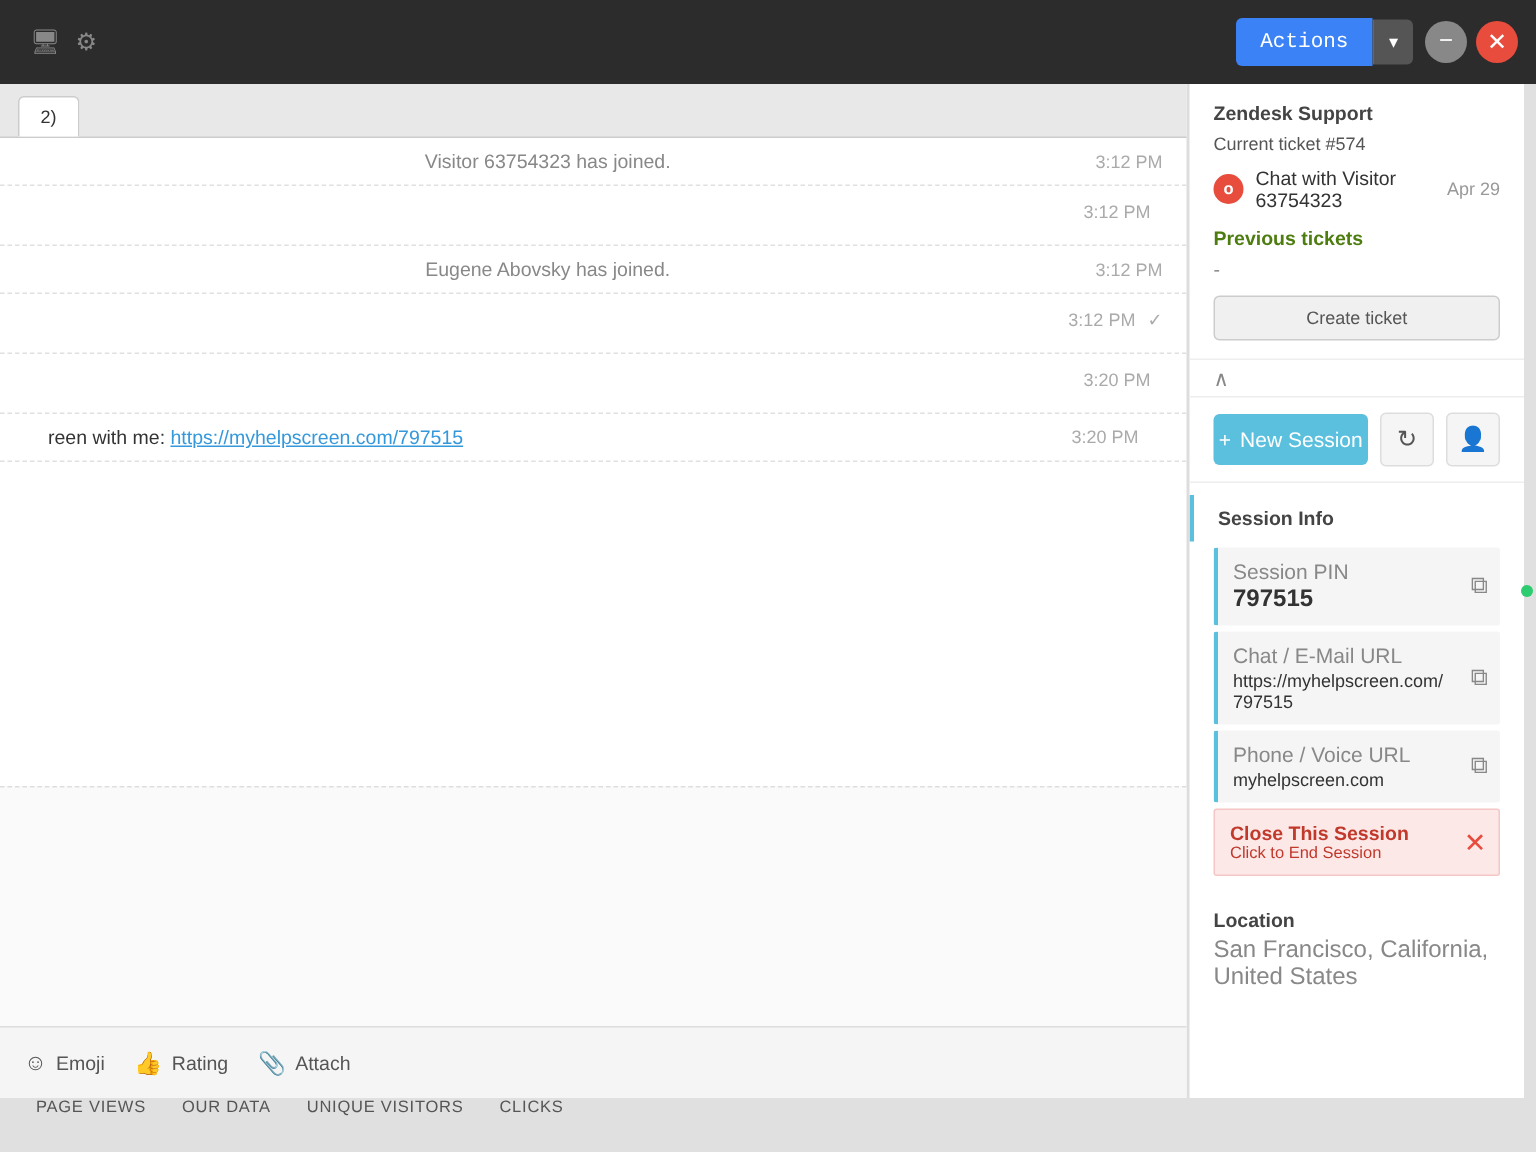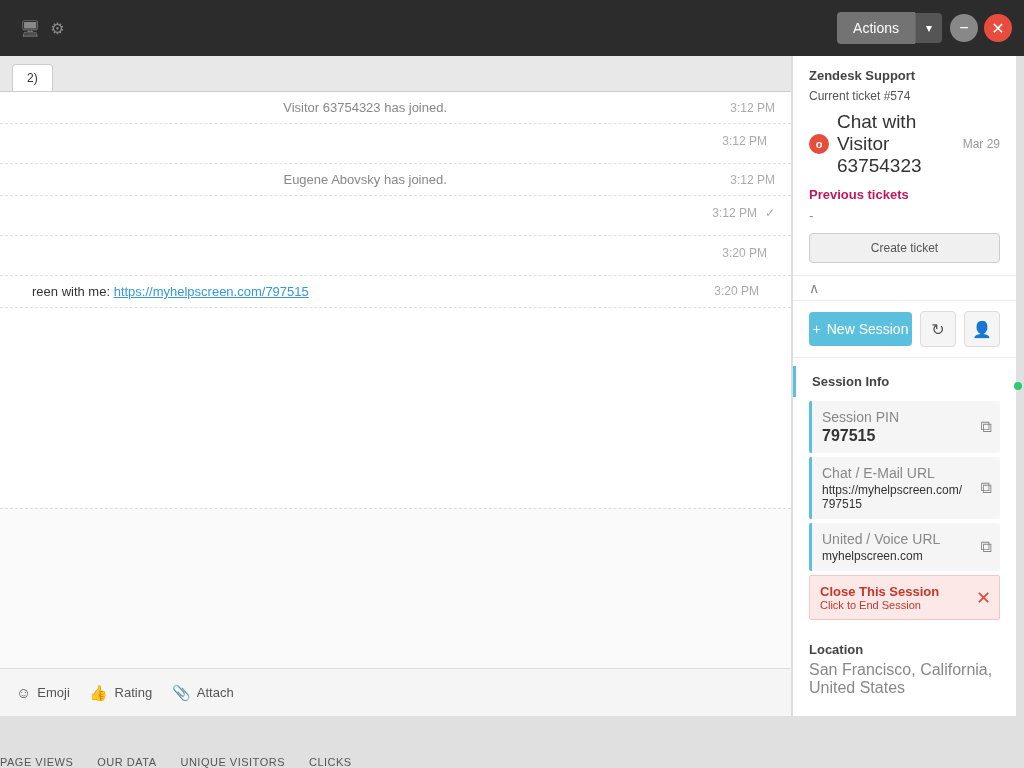--- a/index.html
+++ b/index.html
@@ -20,30 +20,31 @@
       align-items: center;
       gap: 10px;
       margin-right: auto;
       margin-left: 8px;
     }
     .top-bar-icon {
       color: #888;
       font-size: 16px;
     }
     .actions-btn {
-      background: #737373;
+      background: #3b82f6;
       color: #fff;
       border: none;
       border-radius: 4px 0 0 4px;
       padding: 8px 16px;
       font-size: 14px;
       cursor: pointer;
       display: flex;
       align-items: center;
       gap: 8px;
+      font-family: Liberation Mono, monospace;
     }
     .actions-dropdown {
       background: #555;
       color: #fff;
       border: none;
       border-left: 1px solid #666;
       border-radius: 0 4px 4px 0;
       padding: 8px 10px;
       font-size: 12px;
       cursor: pointer;
@@ -194,25 +195,25 @@
       font-size: 13px;
       cursor: pointer;
     }
     .toolbar-icon {
       font-size: 15px;
     }
 
     
     .bottom-nav {
       background: #e0e0e0;
-      height: 52px;
-      display: flex;
-      align-items: flex-end;
+      height: 36px;
+      display: flex;
+      align-items: flex-start;
       gap: 24px;
-      padding: 0 0;
+      padding: 0 24px;
       flex-shrink: 0;
     }
     .bottom-nav-item {
       font-size: 11px;
       color: #555;
       cursor: pointer;
       text-transform: uppercase;
       letter-spacing: 0.5px;
     }
 
@@ -250,33 +251,33 @@
       height: 20px;
       border-radius: 50%;
       background: #e74c3c;
       color: #fff;
       font-size: 11px;
       display: flex; align-items: center; justify-content: center;
       font-weight: bold;
       flex-shrink: 0;
     }
     .ticket-name {
-      font-size: 19px;
+      font-size: 13px;
       color: #333;
       flex: 1;
     }
     .ticket-date {
       font-size: 12px;
       color: #999;
     }
 
     .prev-tickets-label {
       font-size: 13px;
       font-weight: 600;
-      color: #be185d;
+      color: #4d7c0f;
       margin-bottom: 6px;
     }
     .prev-tickets-dash {
       font-size: 13px;
       color: #888;
       margin-bottom: 10px;
     }
     .btn-row {
       display: flex;
       gap: 24px;
@@ -546,21 +547,21 @@
   </div>
 
   <div class="right-panel">
 
     <div class="panel-section">
       <div class="panel-title">Zendesk Support</div>
       <div class="current-ticket-label">Current ticket #574</div>
       <div class="ticket-row">
         <div class="ticket-badge">o</div>
         <span class="ticket-name">Chat with Visitor 63754323</span>
-        <span class="ticket-date">Mar 29</span>
+        <span class="ticket-date">Apr 29</span>
       </div>
 
       <div style="margin-top: 10px;">
         <div class="prev-tickets-label">Previous tickets</div>
         <div class="prev-tickets-dash">-</div>
         <div class="btn-row">
           <button class="btn-create">Create ticket</button>
         </div>
       </div>
     </div>
@@ -593,21 +594,21 @@
         <span class="copy-icon">⧉</span>
       </div>
 
       <div class="info-card">
         <div class="info-card-label">Chat / E-Mail URL</div>
         <div class="info-card-value-small">https://myhelpscreen.com/797515</div>
         <span class="copy-icon">⧉</span>
       </div>
 
       <div class="info-card">
-        <div class="info-card-label">United / Voice URL</div>
+        <div class="info-card-label">Phone / Voice URL</div>
         <div class="info-card-value-small">myhelpscreen.com</div>
         <span class="copy-icon">⧉</span>
       </div>
 
       <div class="close-session-card">
         <div class="close-session-title">Close This Session</div>
         <div class="close-session-sub">Click to End Session</div>
         <span class="close-x">✕</span>
       </div>
     </div>

